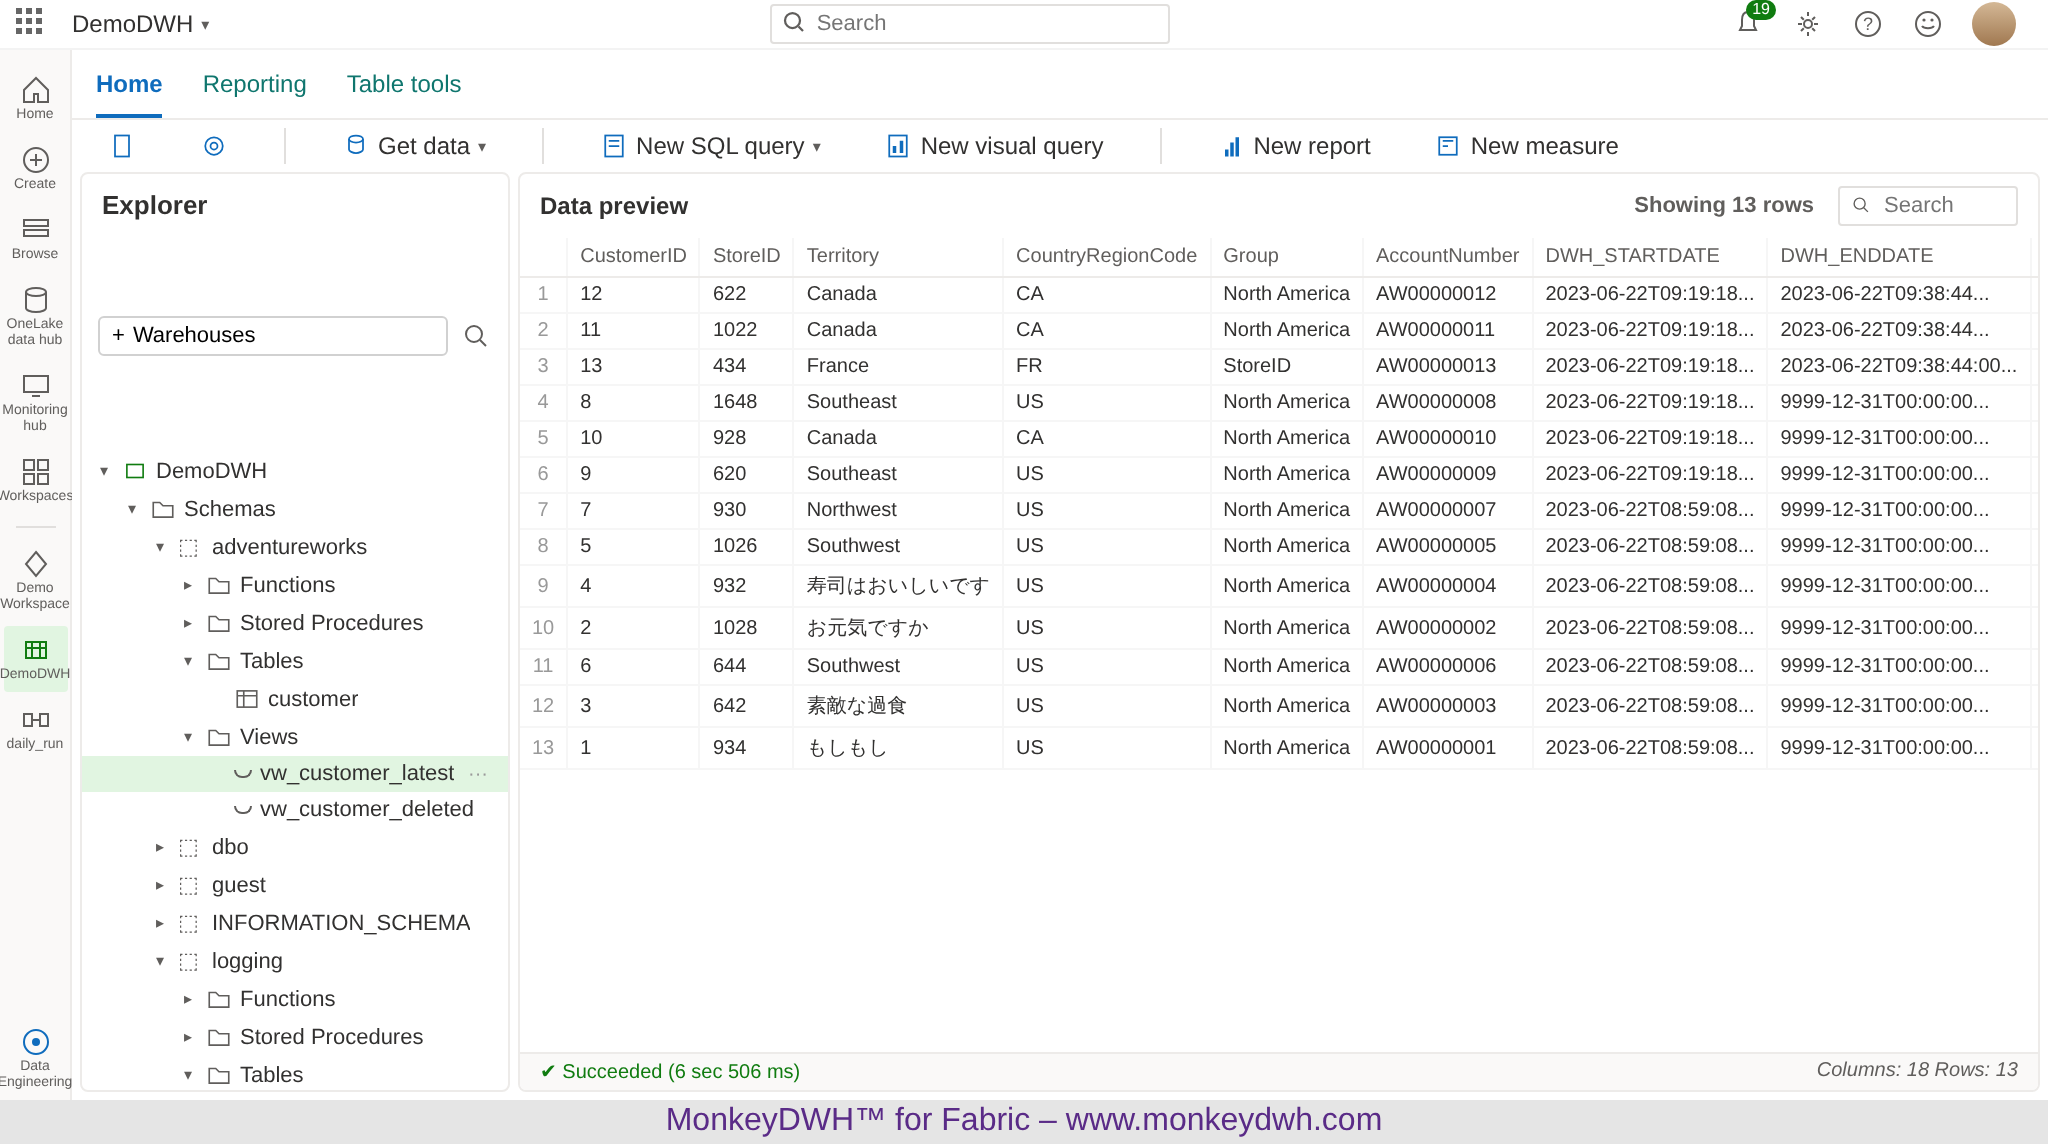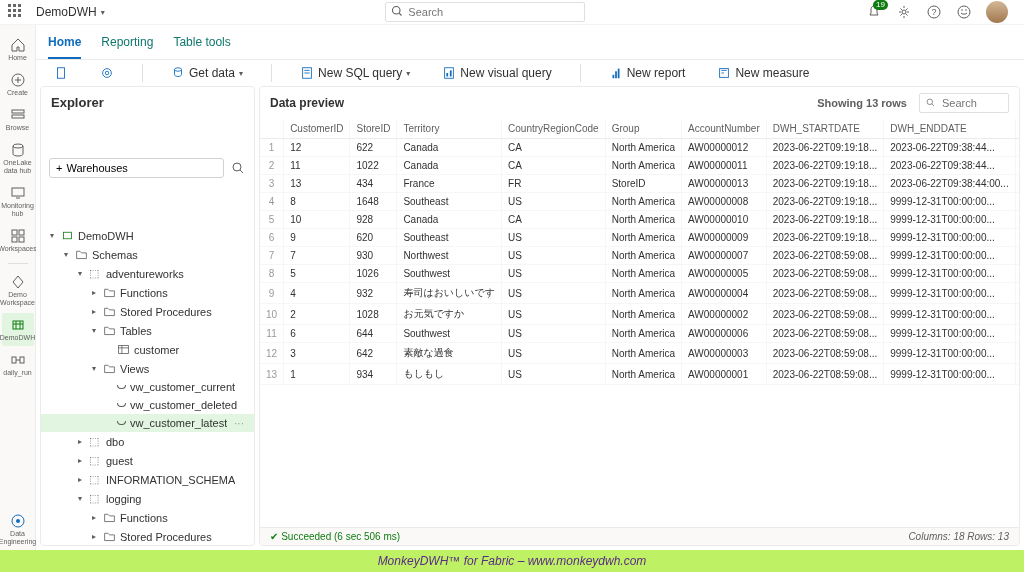--- a/index.html
+++ b/index.html
@@ -54,21 +54,21 @@
 table { width: 100%; border-collapse: collapse; font-size: 10px; }
 th { text-align: left; padding: 4px 6px; border-bottom: 1px solid #edebe9; border-right: 1px solid #f6f6f6; color: #605e5c; font-weight: 400; background: #fff; position: sticky; top: 0; white-space: nowrap; }
 td { padding: 3px 6px; border-bottom: 1px solid #f6f6f6; border-right: 1px solid #f6f6f6; white-space: nowrap; overflow: hidden; text-overflow: ellipsis; color: #323130; }
 .rownum { width: 20px; color: #999; text-align: center; }
 .status-row { padding: 3px 10px; background: #faf9f8; border-top: 1px solid #edebe9; display: flex; font-size: 10px; color: #107c10; }
 .status-meta { margin-left: auto; color: #605e5c; font-style: italic; }
 .btmtabs { display: flex; gap: 12px; padding: 6px 10px; font-size: 11px; border-top: 1px solid #edebe9; }
 .btmtab { display: flex; align-items: center; gap: 4px; cursor: pointer; padding: 2px 4px; }
 .btmtab.active { font-weight: 600; border-bottom: 2px solid #0f6cbd; }
 .btmtab-icon { width: 13px; height: 13px; color: #605e5c; }
-.footer { position: absolute; left: 0; right: 0; bottom: 0; height: 22px; display: flex; align-items: center; justify-content: center; font-size: 12px; color: #5a2b87; background: #bef264; font-style: italic; }
+.footer { position: absolute; left: 0; right: 0; bottom: 0; height: 22px; display: flex; align-items: center; justify-content: center; font-size: 16px; color: #5a2b87; background: #e5e5e5; }
 .chev { font-size: 8px; color: #605e5c; }
 svg { display: block; }
 .col-c0 { width: 42px; } .col-c1 { width: 36px; } .col-c2 { width: 64px; } .col-c3 { width: 74px; }
 .col-c4 { width: 46px; margin-left: 14px; } .col-c5 { width: 62px; margin-top: 44px; } .col-c6 { width: 76px; } .col-c7 { width: 76px; }
 .col-c8 { width: 62px; }
 </style>
 </head>
 <body>
 
 <div class="topbar">
@@ -325,32 +325,28 @@
             </svg>
             <span class="tree-label">customer</span>
           </div>
         <div class="tree-item" style="padding-left:48px">
             <span class="caret">▾</span>
             <svg class="tree-icon" viewBox="0 0 16 16">
               <path d="M2 4h4l2 2h6v7H2z" fill="none" stroke="currentColor"></path>
             </svg>
             <span class="tree-label">Views</span>
           </div>
-        <div class="tree-item" style="padding-left:72px">
-            <span class="view-icon"></span>
-            <span class="tree-label">vw_customer_current</span>
-          </div>
-        <div class="tree-item" style="padding-left:72px">
-            <span class="view-icon"></span>
-            <span class="tree-label">vw_customer_deleted</span>
-          </div>
         <div class="tree-item selected" style="padding-left:72px">
             <span class="view-icon"></span>
             <span class="tree-label">vw_customer_latest</span>
             <span class="more">···</span>
+          </div>
+        <div class="tree-item" style="padding-left:72px">
+            <span class="view-icon"></span>
+            <span class="tree-label">vw_customer_deleted</span>
           </div>
         <div class="tree-item" style="padding-left:34px">
             <span class="caret">▸</span>
             <span class="tree-icon">⬚</span>
             <span class="tree-label">dbo</span>
           </div>
         <div class="tree-item" style="padding-left:34px">
             <span class="caret">▸</span>
             <span class="tree-icon">⬚</span>
             <span class="tree-label">guest</span>

